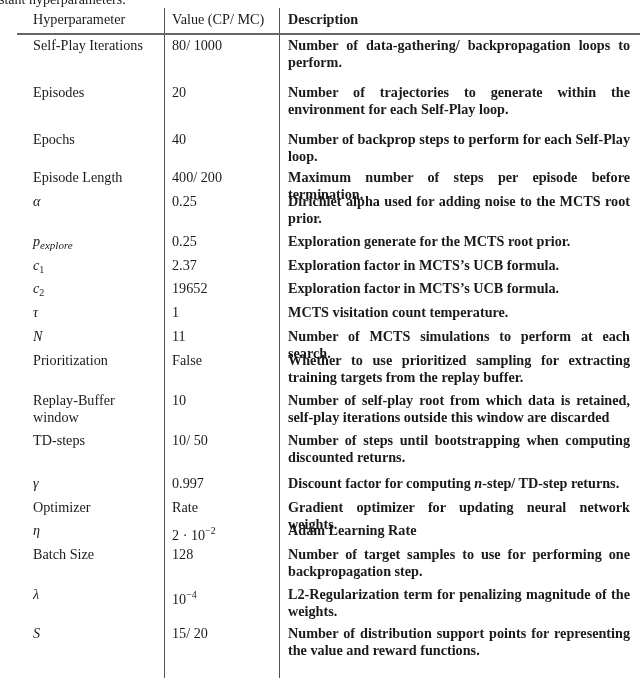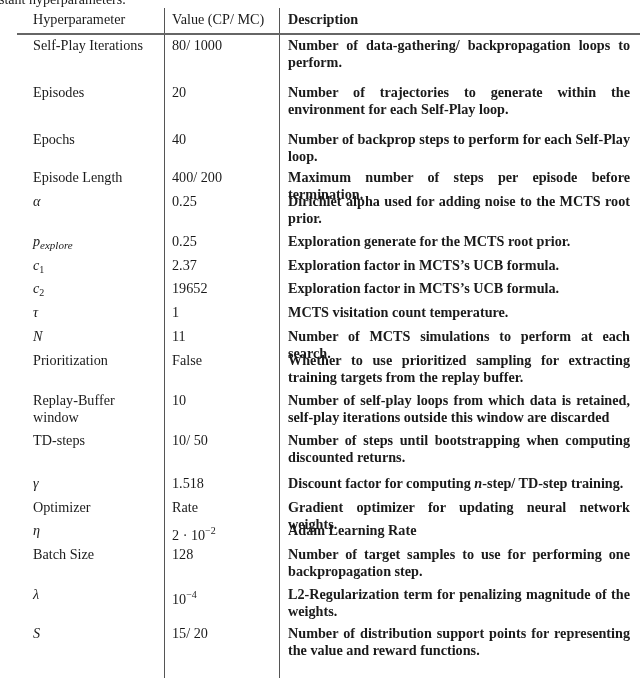--- a/index.html
+++ b/index.html
@@ -143,33 +143,33 @@
 
   <div class="row" style="top:344px;">
     <div class="cell c1">Prioritization</div>
     <div class="cell c2">False</div>
     <div class="cell c3">Whether to use prioritized sampling for extracting training targets from the replay buffer.</div>
   </div>
 
   <div class="row" style="top:384px;">
     <div class="cell c1" style="width:100px;">Replay-Buffer window</div>
     <div class="cell c2">10</div>
-    <div class="cell c3">Number of self-play loops from which data is retained, self-play iterations outside this window are discarded</div>
+    <div class="cell c3">Number of self-play root from which data is retained, self-play iterations outside this window are discarded</div>
   </div>
 
   <div class="row" style="top:424px;">
     <div class="cell c1">TD-steps</div>
     <div class="cell c2">10/ 50</div>
     <div class="cell c3">Number of steps until bootstrapping when computing discounted returns.</div>
   </div>
 
   <div class="row" style="top:467px;">
     <div class="cell c1 math">γ</div>
-    <div class="cell c2">1.518</div>
-    <div class="cell c3"><span>Discount factor for computing </span><span class="math">n</span><span>-step/ TD-step training.</span></div>
+    <div class="cell c2">0.997</div>
+    <div class="cell c3"><span>Discount factor for computing </span><span class="math">n</span><span>-step/ TD-step returns.</span></div>
   </div>
 
   <div class="row" style="top:491px;">
     <div class="cell c1">Optimizer</div>
     <div class="cell c2">Rate</div>
     <div class="cell c3">Gradient optimizer for updating neural network weights.</div>
   </div>
 
   <div class="row" style="top:514px;">
     <div class="cell c1 math">η</div>

